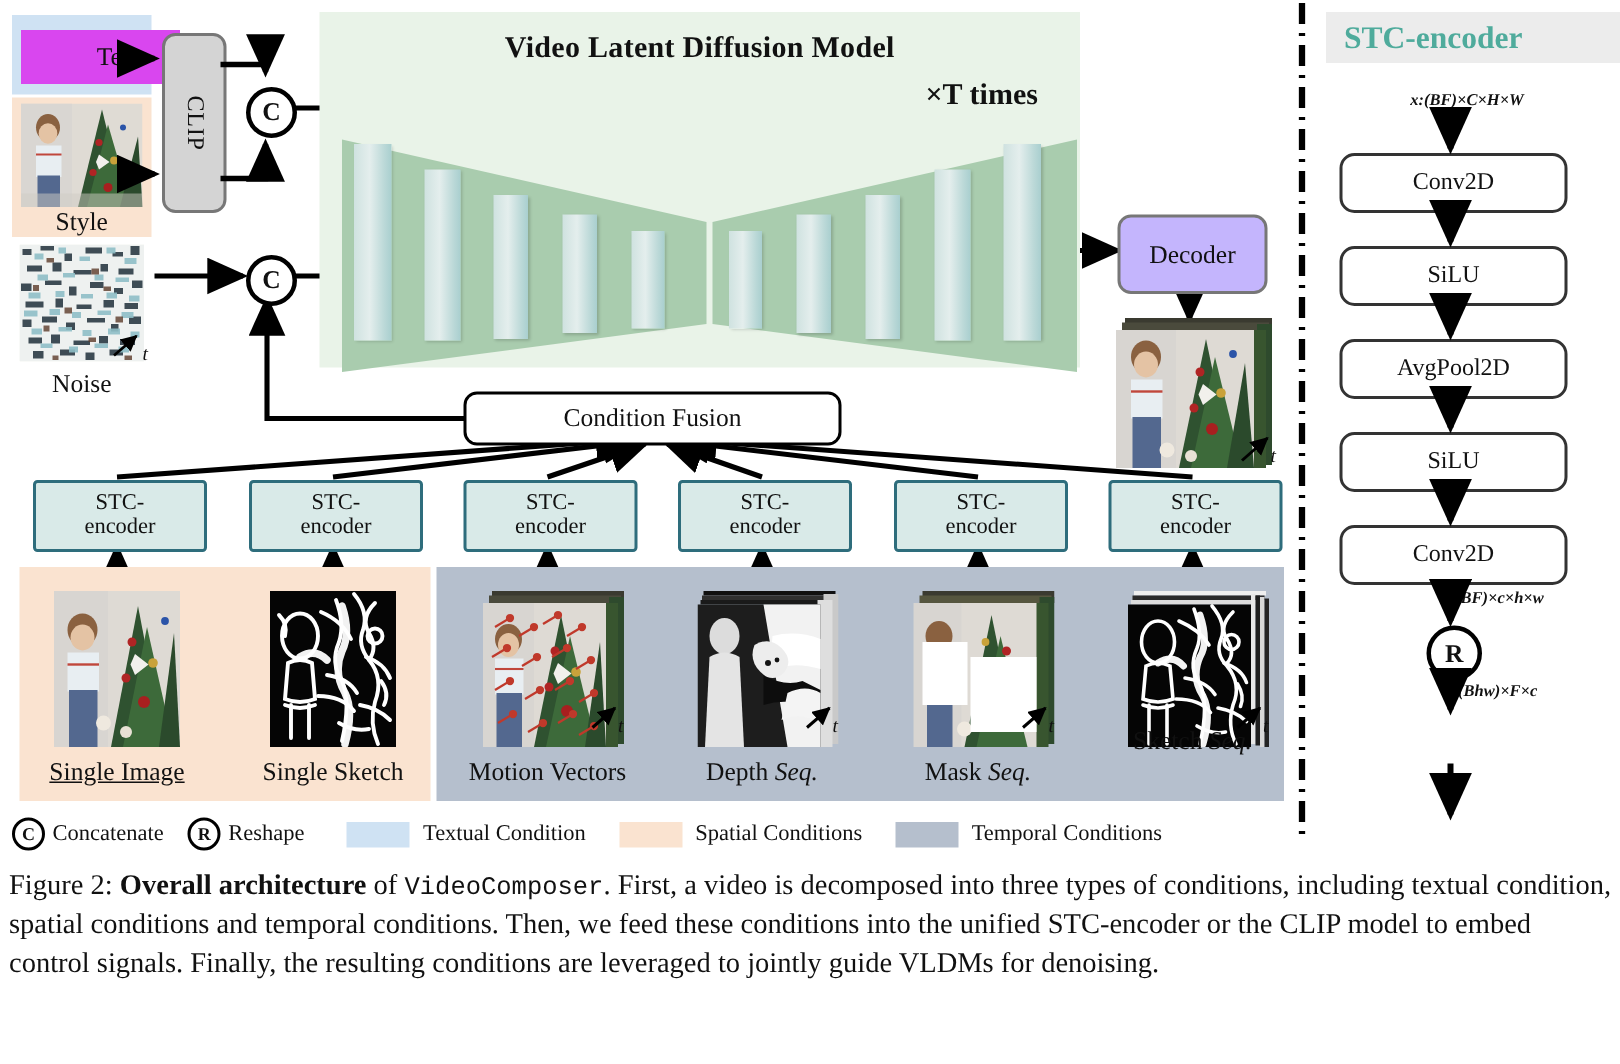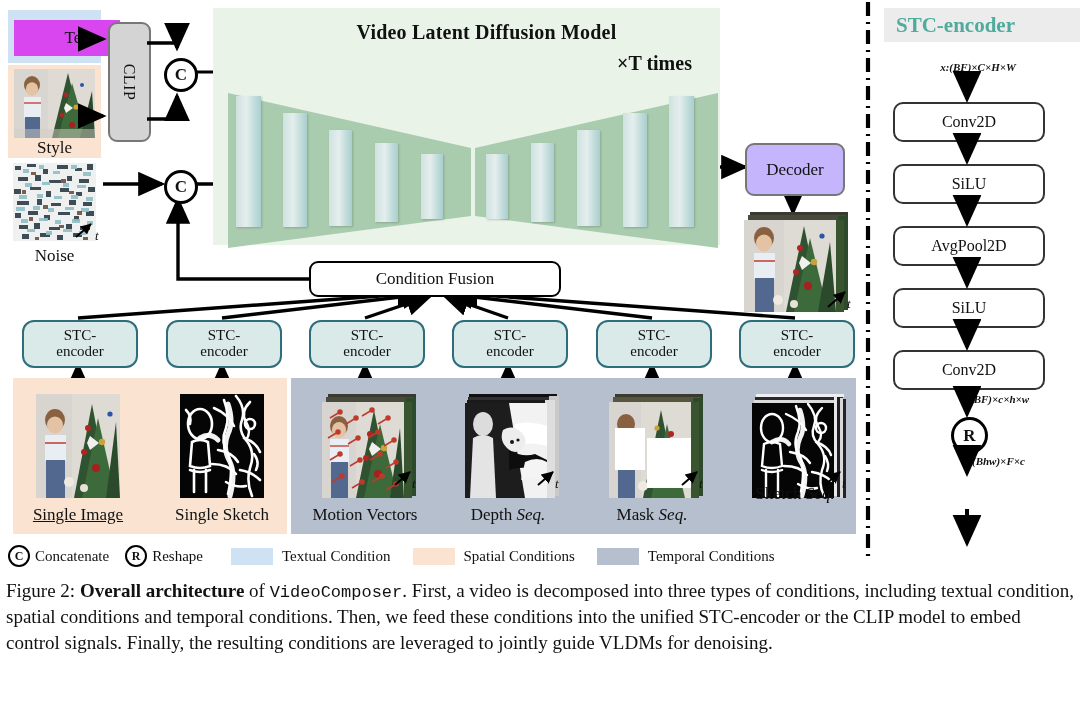--- a/index.html
+++ b/index.html
@@ -25,21 +25,21 @@
 
   
   .vldm{background:#e9f3e8;}
   .vldm-title{font-weight:bold;font-size:20px;letter-spacing:.2px;}
   .times{font-weight:bold;font-size:20px;}
   .unet-blk{background:linear-gradient(90deg,#cfe2e0 0%,#e4eeed 42%,#bcd9d8 80%,#a9cfcf 100%);
             box-shadow:1px 1px 2px rgba(0,0,0,.18);}
 
   
   .rbox{border:2.4px solid #000;border-radius:9px;background:#fff;}
-  .stc{border:2px solid #2e6d7c;border-radius:12px;background:#d9eae8;
+  .stc{border:2px solid #2e6d7c;border-radius:3px;background:#d9eae8;
        font-size:15px;line-height:1.05;}
   .decoder{background:#c4b5fd;border:2px solid #777;border-radius:9px;font-size:17px;}
 
   
   .stc-head{background:#ececec;color:#4fab9c;font-weight:bold;font-size:21px;}
   .pbox{border:2.2px solid #333;border-radius:10px;background:#fff;font-size:16px;}
   .tt{background:#cfe5dd;border:1.6px solid #999;border-radius:7px;font-style:italic;font-size:15px;}
   .math{font-size:11px;font-style:italic;font-weight:bold;white-space:nowrap;}
 
   
@@ -256,21 +256,21 @@
   </svg>
 
   <div class="abs circ" style="left:164px;top:58px;width:28px;height:28px;">
     <span>C</span>
   </div>
   <div class="abs circ" style="left:164px;top:170px;width:28px;height:28px;">
     <span>C</span>
   </div>
 
   <div class="abs vldm" style="left:213px;top:8px;width:507px;height:237px;"></div>
-  <div class="abs ctr" style="left:213px;top:18px;width:507px;height:28px;padding-left:20px;">
+  <div class="abs ctr" style="left:213px;top:18px;width:507px;height:28px;">
     <span class="vldm-title">Video Latent Diffusion Model</span>
   </div>
   <div class="abs" style="left:617px;top:52px;">
     <span class="times">×T times</span>
   </div>
 
   <svg class="abs" style="left:213px;top:8px;" width="507" height="237">
     <polygon points="15,85 258,140 258,208 15,240" fill="#a9ccae"></polygon>
     <polygon points="262,140 505,85 505,240 262,208" fill="#a9ccae"></polygon>
   </svg>

